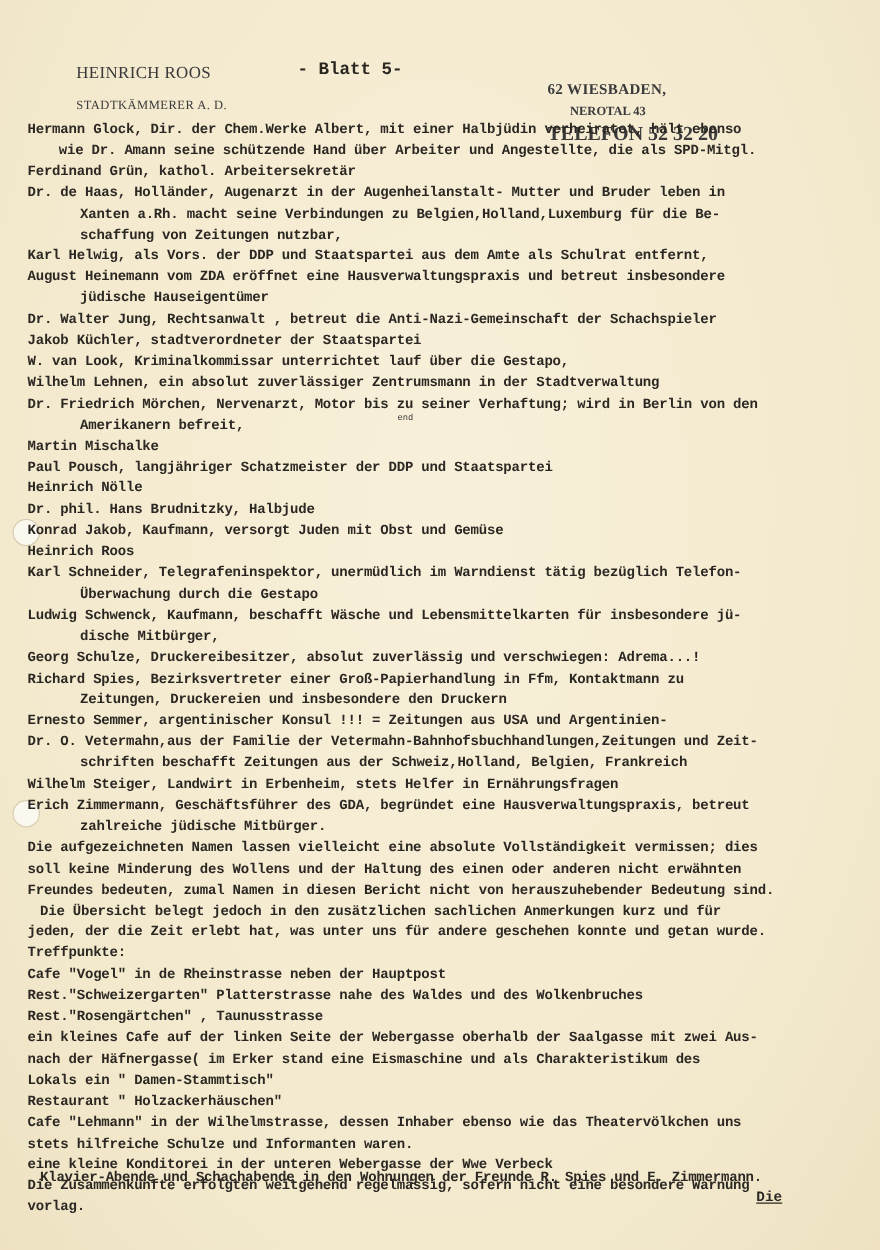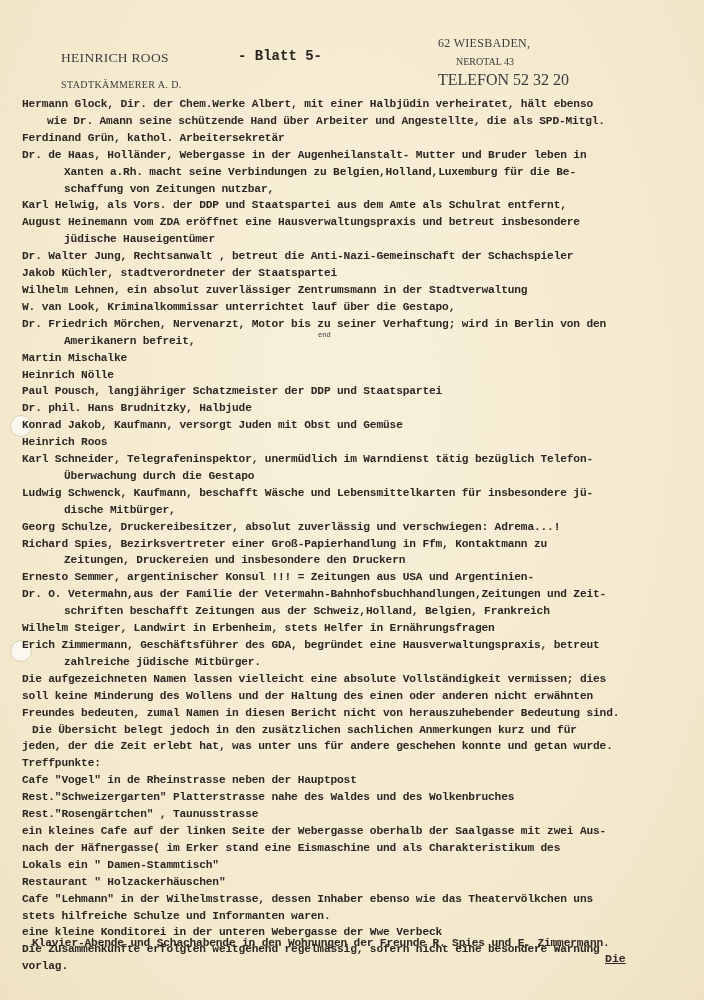--- a/index.html
+++ b/index.html
@@ -17,22 +17,22 @@
     font-family: "Liberation Serif", serif; color: #3a3a3a;
   }
   .lh-name { font-size: 13.5px; letter-spacing: 0.3px; }
   .lh-title { font-size: 10px; letter-spacing: 0.4px; margin-top: 13px; }
   .sheet-label {
     position: absolute; left: 238px; top: 48px;
     font-family: "Liberation Mono", monospace; font-weight: bold;
     font-size: 14px; color: #2a2620;
   }
   .letterhead-right {
-    position: absolute; left: 438px; top: 36px;
-    font-family: "Liberation Serif", serif; color: #3a3a3a;
+    position: absolute; left: 438px; top: 64px;
+    font-family: "Liberation Serif", serif; color: #3a3a3a; font-weight: bold;
   }
   .lh-city { font-size: 12px; letter-spacing: 0.3px; }
   .lh-street { font-size: 10px; margin-top: 5px; margin-left: 18px; }
   .lh-phone { font-size: 16px; margin-top: 4px; }
 
   .body-text {
     position: absolute; left: 22px; top: 96px; width: 660px;
     font-family: "Liberation Mono", monospace; font-weight: bold;
     font-size: 11.2px; line-height: 16.9px; color: #2b2722;
     letter-spacing: -0.15px;
@@ -80,35 +80,35 @@
     <div class="lh-phone">TELEFON 52 32 20</div>
   </div>
 
   <div class="insert-mark" style="left:318px; top:331px;">end</div>
 
   <div class="body-text">
     <div>
       <div class="line">Hermann Glock, Dir. der Chem.Werke Albert, mit einer Halbjüdin verheiratet, hält ebenso</div>
       <div class="line indent">wie Dr. Amann seine schützende Hand über Arbeiter und Angestellte, die als SPD-Mitgl.</div>
       <div class="line">Ferdinand Grün, kathol. Arbeitersekretär</div>
-      <div class="line">Dr. de Haas, Holländer, Webergasse in der Augenheilanstalt- Mutter und Bruder leben in</div>
+      <div class="line">Dr. de Haas, Holländer, Augenarzt in der Augenheilanstalt- Mutter und Bruder leben in</div>
       <div class="line indent2">Xanten a.Rh. macht seine Verbindungen zu Belgien,Holland,Luxemburg für die Be-</div>
       <div class="line indent2">schaffung von Zeitungen nutzbar,</div>
       <div class="line">Karl Helwig, als Vors. der DDP und Staatspartei aus dem Amte als Schulrat entfernt,</div>
       <div class="line">August Heinemann vom ZDA eröffnet eine Hausverwaltungspraxis und betreut insbesondere</div>
       <div class="line indent2">jüdische Hauseigentümer</div>
       <div class="line">Dr. Walter Jung, Rechtsanwalt , betreut die Anti-Nazi-Gemeinschaft der Schachspieler</div>
       <div class="line">Jakob Küchler, stadtverordneter der Staatspartei</div>
+      <div class="line">W. van Look, Kriminalkommissar unterrichtet lauf über die Gestapo,</div>
       <div class="line">Wilhelm Lehnen, ein absolut zuverlässiger Zentrumsmann in der Stadtverwaltung</div>
-      <div class="line">W. van Look, Kriminalkommissar unterrichtet lauf über die Gestapo,</div>
       <div class="line">Dr. Friedrich Mörchen, Nervenarzt, Motor bis zu seiner Verhaftung; wird in Berlin von den</div>
       <div class="line indent2">Amerikanern befreit,</div>
       <div class="line">Martin Mischalke</div>
+      <div class="line">Paul Pousch, langjähriger Schatzmeister der DDP und Staatspartei</div>
       <div class="line">Heinrich Nölle</div>
-      <div class="line">Paul Pousch, langjähriger Schatzmeister der DDP und Staatspartei</div>
       <div class="line">Dr. phil. Hans Brudnitzky, Halbjude</div>
       <div class="line">Konrad Jakob, Kaufmann, versorgt Juden mit Obst und Gemüse</div>
       <div class="line">Heinrich Roos</div>
       <div class="line">Karl Schneider, Telegrafeninspektor, unermüdlich im Warndienst tätig bezüglich Telefon-</div>
       <div class="line indent2">Überwachung durch die Gestapo</div>
       <div class="line">Ludwig Schwenck, Kaufmann, beschafft Wäsche und Lebensmittelkarten für insbesondere jü-</div>
       <div class="line indent2">dische  Mitbürger,</div>
       <div class="line">Georg Schulze, Druckereibesitzer, absolut zuverlässig und verschwiegen: Adrema...!</div>
       <div class="line">Richard Spies, Bezirksvertreter einer Groß-Papierhandlung in Ffm, Kontaktmann zu</div>
       <div class="line indent2">Zeitungen, Druckereien und insbesondere den Druckern</div>

